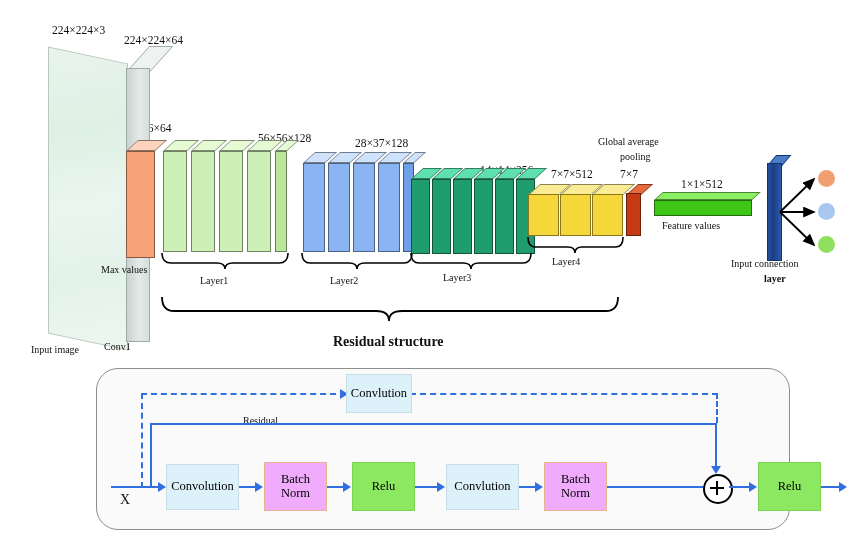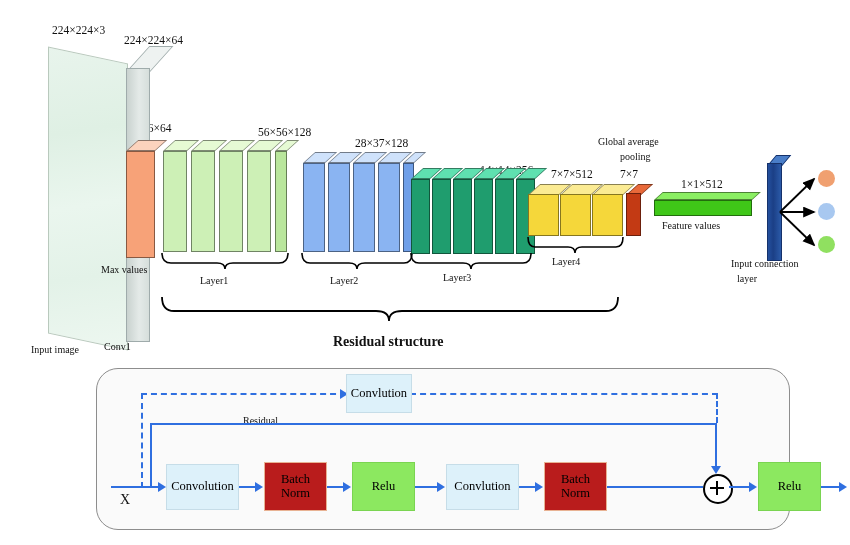--- a/index.html
+++ b/index.html
@@ -39,21 +39,21 @@
   .brace{position:absolute;}
   .brace svg{display:block;overflow:visible;}
 
   
   #res-panel{left:96px;top:368px;width:692px;height:160px;
      border:1.3px solid #8d8d8d;border-radius:22px;background:#fafafa;}
   .rbox{position:absolute;box-sizing:border-box;display:flex;align-items:center;
         justify-content:center;text-align:center;font-size:12.5px;line-height:1.08;
         font-family:"Liberation Serif",serif;border:1.4px solid #d8dcdc;}
   .rbox.convl{background:#ddf1fa;border-color:#c6dde8;}
-  .rbox.bn{background:#b91c1c;border-color:#e8b293;justify-content:center;}
+  .rbox.bn{background:#f0abfc;border-color:#e8b293;justify-content:center;}
   .rbox.relu{background:#8ce860;border-color:#7ad451;}
 
   .arr{position:absolute;background:#2f6fe0;height:2px;}
   .arrhead{position:absolute;width:0;height:0;border-top:5px solid transparent;
            border-bottom:5px solid transparent;border-left:8px solid #2f6fe0;}
   .arrhead.down{border-left:5px solid transparent;border-right:5px solid transparent;
            border-top:8px solid #2f6fe0;border-bottom:0;}
   .vline{position:absolute;background:#2f6fe0;width:2px;}
   .dashh{position:absolute;height:0;border-top:2px dashed #2f6fe0;}
   .dashv{position:absolute;width:0;border-left:2px dashed #2f6fe0;}
@@ -70,21 +70,21 @@
   #fc-bar-top{left:767px;top:155px;width:13px;height:9px;background:#4a7ec8;
      border:1px solid #15316a;transform:skewX(-40deg);transform-origin:bottom left;}
   .dot{position:absolute;width:17px;height:17px;border-radius:50%;}
 </style>
 </head>
 <body>
 
 <div class="lbl s" style="left:52px;top:24px;">224×224×3</div>
 <div class="lbl s" style="left:124px;top:16px;margin-top:18px;">224×224×64</div>
 <div class="lbl s" style="left:124px;top:122px;">56×56×64</div>
-<div class="lbl s" style="left:258px;top:126px;">56×56×128</div>
+<div class="lbl s" style="left:258px;top:132px;">56×56×128</div>
 <div class="lbl s" style="left:355px;top:137px;">28×37×128</div>
 <div class="lbl s" style="left:480px;top:164px;">14×14×256</div>
 <div class="lbl s" style="left:551px;top:168px;">7×7×512</div>
 <div class="lbl s" style="left:620px;top:168px;">7×7</div>
 <div class="lbl s" style="left:681px;top:178px;">1×1×512</div>
 
 <div class="abs" id="input-plane">
   <div id="input-hand"></div>
 </div>
 <div class="lbl m" style="left:31px;top:344px;">Input image</div>
@@ -231,21 +231,21 @@
   </defs>
   <line x1="2" y1="47" x2="36" y2="14" stroke="#000" stroke-width="1.8" marker-end="url(#ah)"></line>
   <line x1="2" y1="47" x2="36" y2="47" stroke="#000" stroke-width="1.8" marker-end="url(#ah)"></line>
   <line x1="2" y1="47" x2="36" y2="80" stroke="#000" stroke-width="1.8" marker-end="url(#ah)"></line>
 </svg>
 <div class="dot" style="left:818px;top:170px;background:#f0a070;"></div>
 <div class="dot" style="left:818px;top:203px;background:#a8c8f0;"></div>
 <div class="dot" style="left:818px;top:236px;background:#90e060;"></div>
 
 <div class="lbl m" style="left:731px;top:258px;">Input connection</div>
-<div class="lbl m" style="left:737px;top:273px;">layer</div>
+<div class="lbl m" style="left:764px;top:273px;font-weight:bold;">layer</div>
 
 <div class="brace" style="left:160px;top:296px;">
   <svg width="460" height="26">
       <path d="M2,1 Q2,15 14,15 L216,15 Q229,15 229,25 Q229,15 242,15 L446,15 Q458,15 458,1" fill="none" stroke="#000" stroke-width="1.8"></path>
     </svg>
 </div>
 <div class="lbl b" style="left:333px;top:334px;">Residual structure</div>
 
 <div class="abs" id="res-panel"></div>
 

